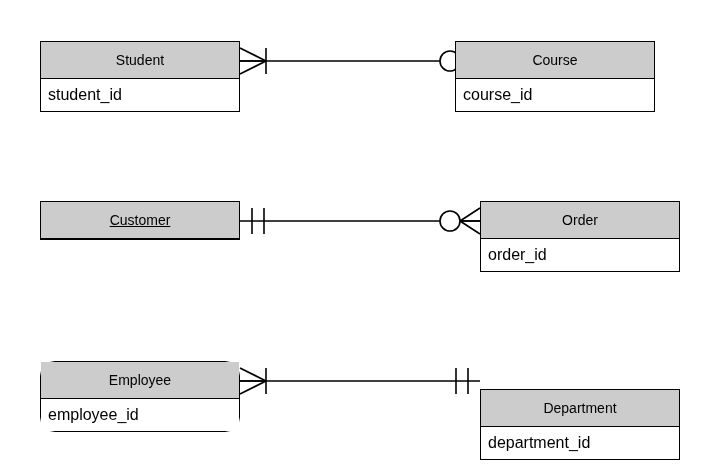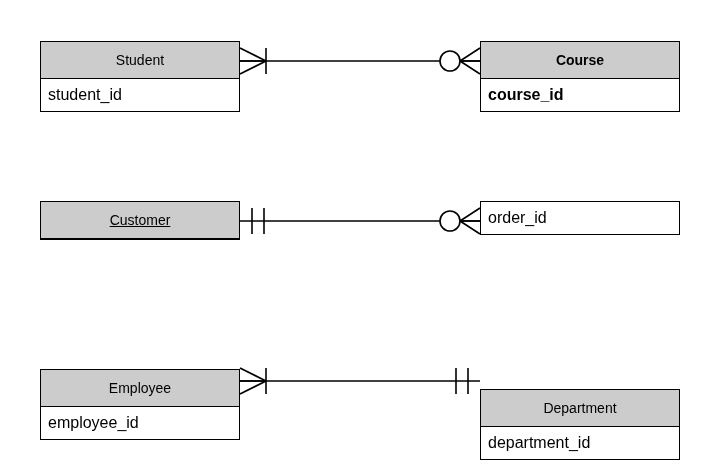--- a/index.html
+++ b/index.html
@@ -123,34 +123,35 @@
       </g>
 
     </svg>
   </div>
 
   <div class="entity-box" style="left:40px; top:41px;">
     <div class="entity-header">Student</div>
     <div class="entity-body">student_id</div>
   </div>
 
-  <div class="entity-box" style="left:480px; top:41px;font-weight:bold;">
+  <div class="entity-box" style="left:455px; top:41px;">
     <div class="entity-header">Course</div>
     <div class="entity-body">course_id</div>
   </div>
 
   <div class="entity-box" style="left:40px; top:201px;text-decoration:underline;">
     <div class="entity-header">Customer</div>
   </div>
 
   <div class="entity-box" style="left:480px; top:201px;">
+    <div class="entity-header">Order</div>
     <div class="entity-body">order_id</div>
   </div>
 
-  <div class="entity-box" style="left:40px; top:369px;">
+  <div class="entity-box" style="left:40px; top:361px;border-radius:15px;">
     <div class="entity-header">Employee</div>
     <div class="entity-body">employee_id</div>
   </div>
 
   <div class="entity-box" style="left:480px; top:361px;margin-top:28px;">
     <div class="entity-header">Department</div>
     <div class="entity-body">department_id</div>
   </div>
 
 </div>

